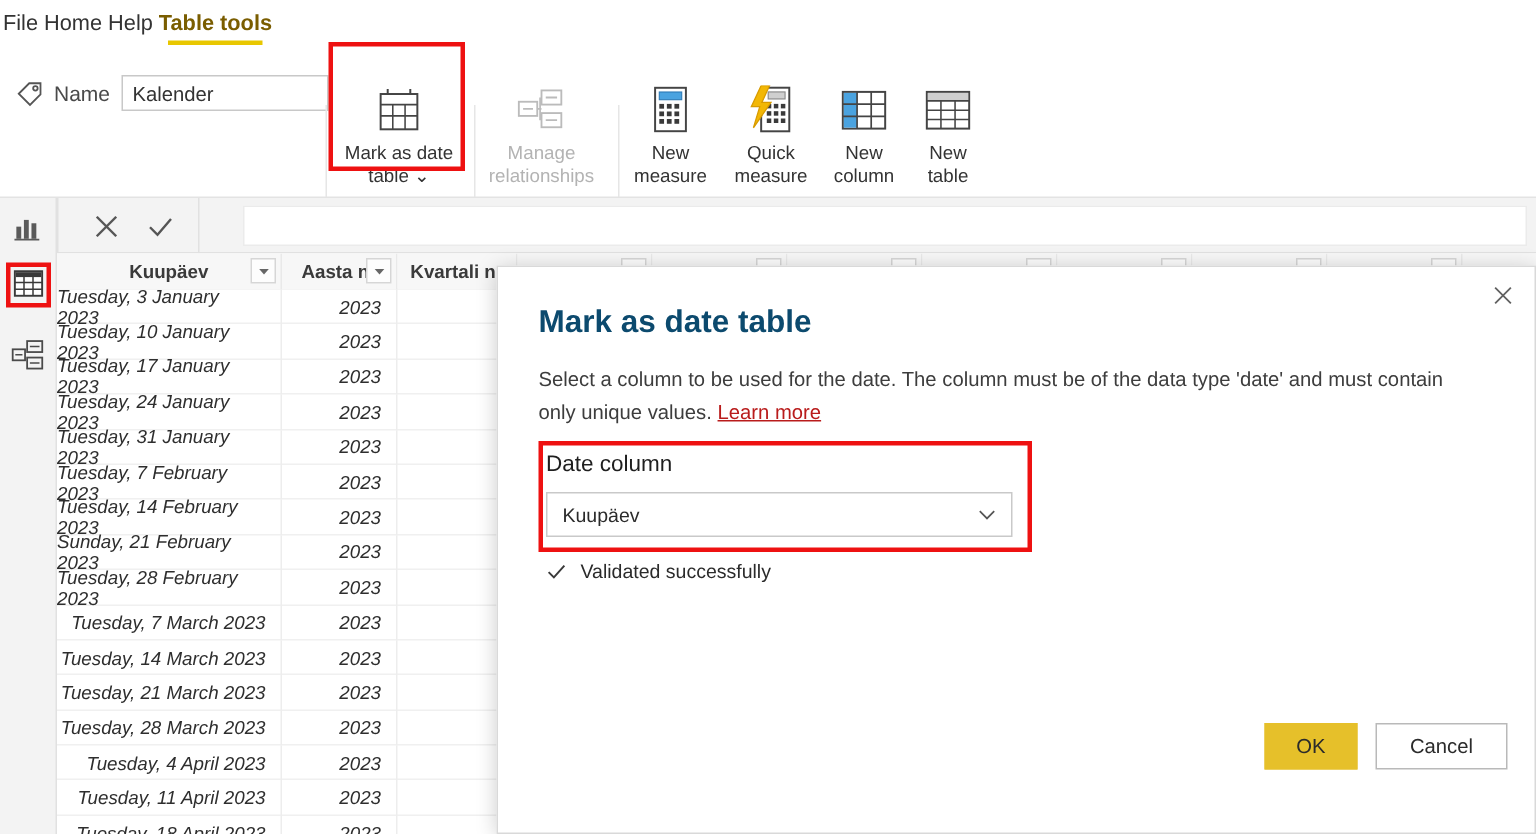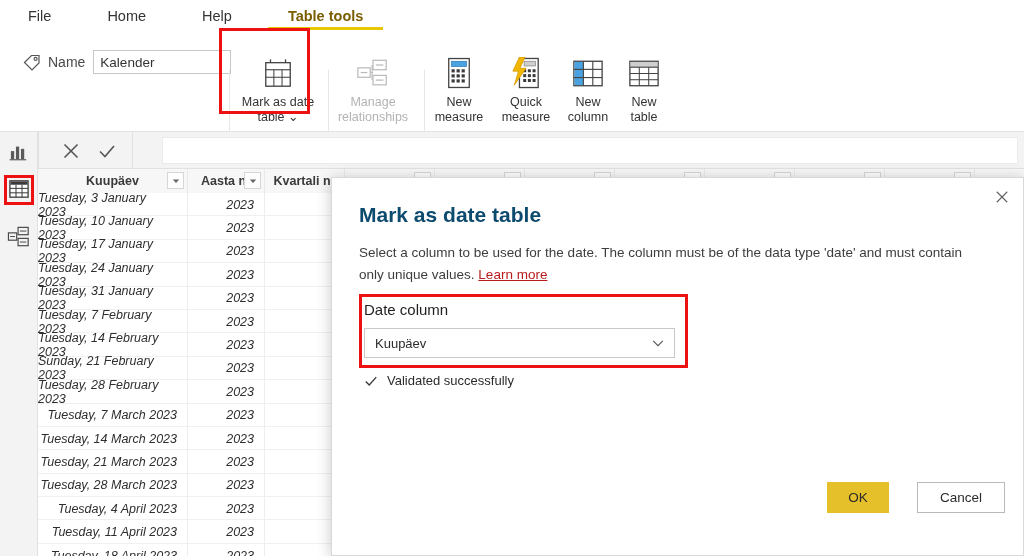--- a/index.html
+++ b/index.html
@@ -19,35 +19,35 @@
   
   .tabbar {
     position: absolute; left: 0; top: 0;
     width: 1024px; height: 32px;
     background: #ffffff;
     display: flex; align-items: center;
   }
   .tab {
     position: relative;
     height: 32px;
-    padding: 0 28px;
+    padding: 0 2px;
     display: flex; align-items: center;
     font-size: 14.5px; color: #333333;
     cursor: default;
   }
   .tab.active { color: #7a5d00; font-weight: 600; text-align: right; }
   .tab.active::after {
     content: "";
     position: absolute; left: 8px; right: 8px; bottom: 2px;
     height: 3px; background: #e8c700;
   }
 
   
   .ribbon {
-    position: absolute; left: 12px; top: 32px;
+    position: absolute; left: 0; top: 32px;
     width: 944px; height: 100px;
     background: #ffffff;
   }
   .ribbon-bottom-rule {
     position: absolute; left: 0; top: 131px; width: 1024px; height: 1px;
     background: #e3e3e3;
   }
   .grp-label {
     position: absolute;
     font-size: 11.5px; color: #555555;
@@ -230,21 +230,21 @@
     display: flex; gap: 12px;
   }
   .btn {
     height: 31px; min-width: 58px;
     font-size: 13.5px;
     display: flex; align-items: center; justify-content: center;
     font-family: "Liberation Sans", sans-serif;
     cursor: default;
   }
   .btn-ok { background: #e6c02a; color: #2b2b2b; border: 1px solid #e6c02a; width: 62px; }
-  .btn-cancel { background: #ffffff; color: #2b2b2b; border: 1px solid #b9b9b9; width: 88px; margin-left: 16px; }
+  .btn-cancel { background: #ffffff; color: #2b2b2b; border: 1px solid #b9b9b9; width: 88px; }
 </style>
 </head>
 <body>
 
 <div id="app">
 
   <div class="tabbar">
     <div class="tab">
         <span>File</span>
       </div>

